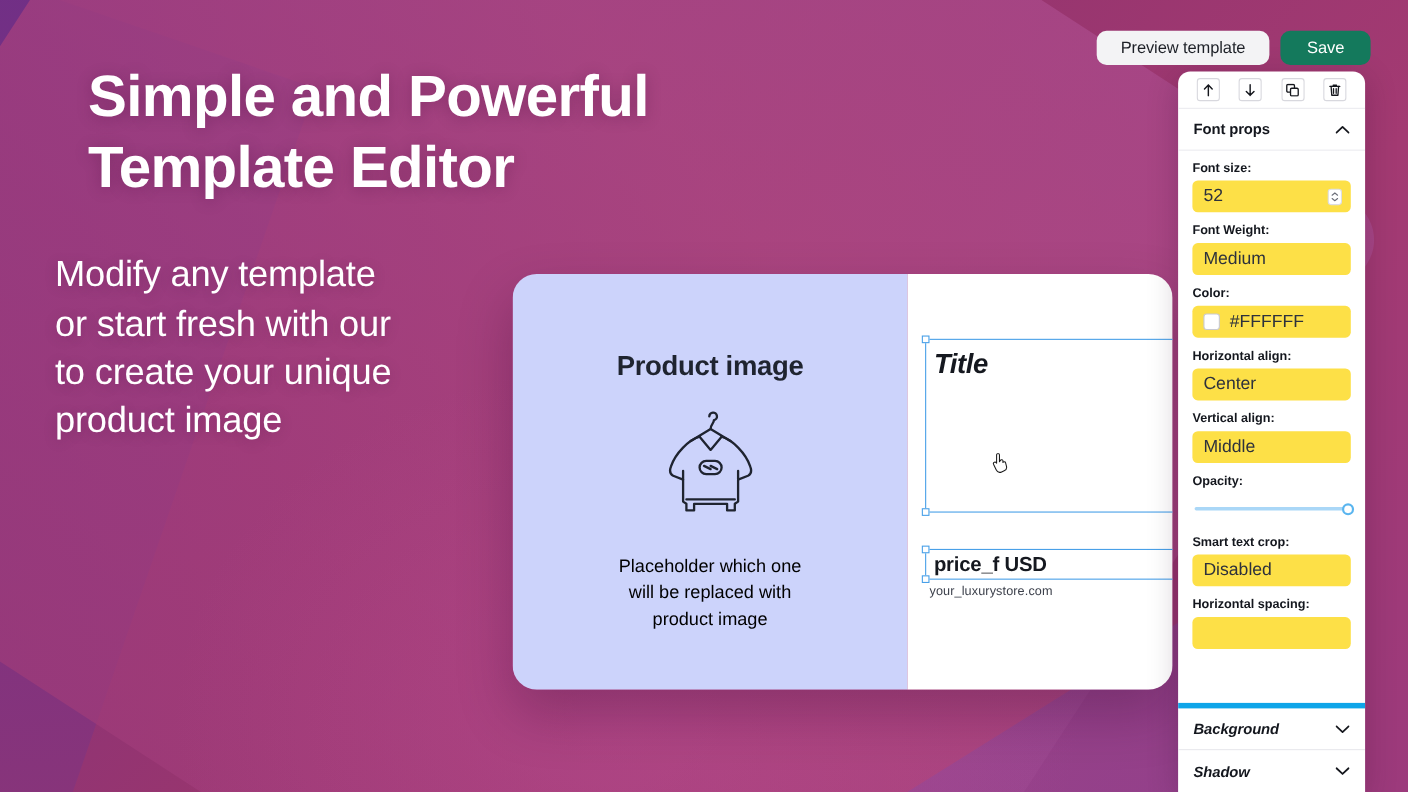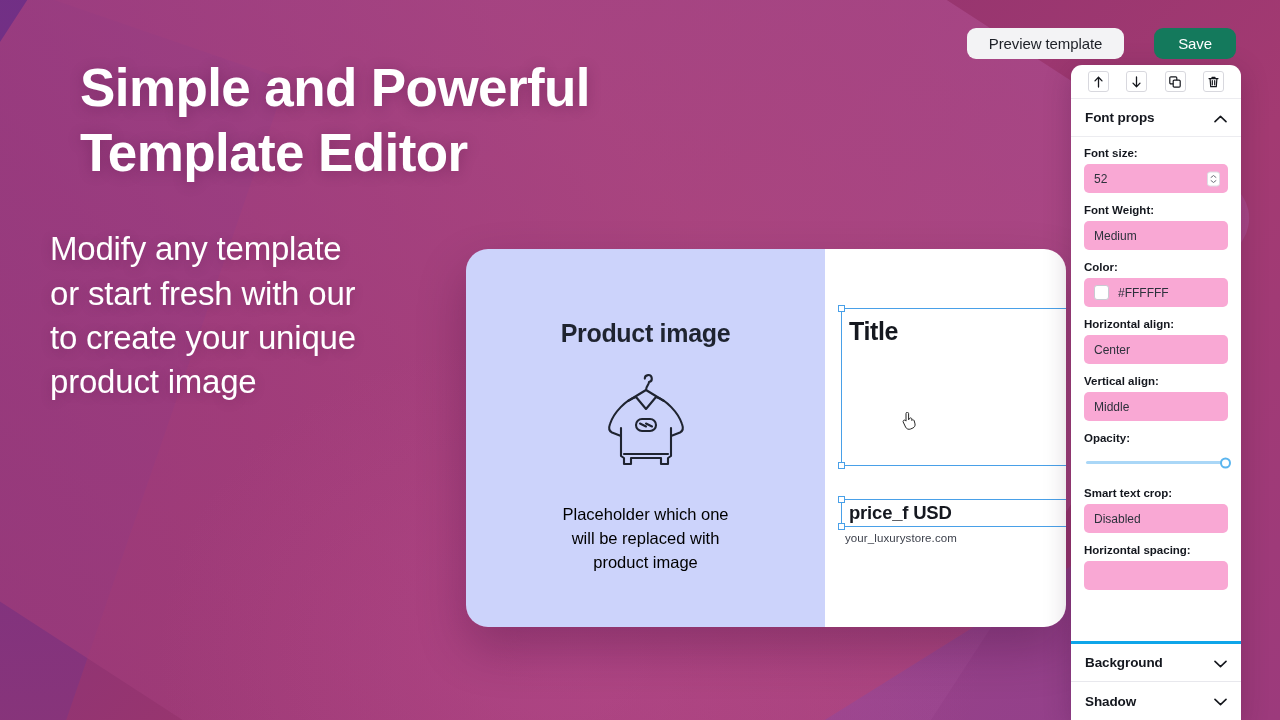--- a/index.html
+++ b/index.html
@@ -77,44 +77,44 @@
   .handle {
     position:absolute; width:7px; height:7px; background:#fff;
     border:1.3px solid #49a0e8;
   }
   .h-tl { left:-4px; top:-4px; }
   .h-bl { left:-4px; bottom:-4px; }
 
   #sel-title { left:16px; top:59px; width:235px; height:158px; }
   #sel-title .lab {
     position:absolute; left:7px; top:8px; font-size:25px;
-    font-weight:bold; color:#15181f; letter-spacing:-.4px;
+    font-weight:bold; color:#15181f; letter-spacing:-.4px;font-style:italic;
   }
   #sel-price { left:16px; top:250px; width:235px; height:28px; }
   #sel-price .lab {
     position:absolute; left:7px; top:2px; font-size:18.5px;
     font-weight:bold; color:#15181f; letter-spacing:-.2px; white-space:nowrap;
   }
   .store-url {
     position:absolute; left:20px; top:283px; font-size:11.5px;
     color:#3b3f4a; letter-spacing:.1px;
   }
   .cursor-hand { position:absolute; left:60px; top:103px; }
 
   
-  #topbtns { position:absolute; right:44px; top:28px; display:flex; z-index:20; }
+  #topbtns { position:absolute; right:34px; top:28px; display:flex; gap:10px; z-index:20; }
   .btn-preview {
     background:#f3f3f5; color:#1d2027; border:none; border-radius:9px;
     font-size:15px; font-family:inherit; padding:0 22px; height:31px;
     cursor:pointer; letter-spacing:-.1px;
   }
   .btn-save {
     background:#14795c; color:#fff; border:none; border-radius:9px;
     font-size:15px; font-family:inherit; padding:0 24px; height:31px;
-    cursor:pointer; letter-spacing:-.1px;margin-left:30px;
+    cursor:pointer; letter-spacing:-.1px;
   }
 
   
   #panel {
     position:absolute; left:1071px; top:65px; width:170px; height:655px;
     background:#fff; border-radius:11px 11px 0 0; z-index:15;
     box-shadow:0 6px 28px rgba(40,5,40,.22);
     display:flex; flex-direction:column; overflow:hidden;
   }
   .panel-toolbar {
@@ -129,23 +129,23 @@
   .panel-head {
     height:38px; display:flex; align-items:center; justify-content:space-between;
     padding:0 14px; border-bottom:1px solid #ececf0; flex:none;
   }
   .panel-head .t { font-size:13.5px; font-weight:bold; color:#14171e; letter-spacing:-.1px; }
 
   .panel-body { flex:1; overflow:hidden; padding:10px 13px 0 13px; }
   .fld { margin-bottom:11px; }
   .fld-lab { font-size:11.5px; font-weight:bold; color:#14171e; margin-bottom:5px; }
   .fld-box {
-    background:#f9a8d4; border-radius:5px; height:27px;
+    background:#fde047; border-radius:5px; height:27px;
     display:flex; align-items:center; padding:0 10px;
-    font-size:12px; color:#2d313c; position:relative; cursor:pointer;
+    font-size:16px; color:#2d313c; position:relative; cursor:pointer;
   }
   .fld-box.wide { height:29px; }
   .spin {
     position:absolute; right:8px; top:50%; transform:translateY(-50%);
     width:13px; height:15px; border:1px solid #dcdde3; border-radius:3px;
     background:#fff; display:flex; flex-direction:column;
     align-items:center; justify-content:center; gap:1px;
   }
   .sw {
     width:15px; height:15px; background:#fff; border:1px solid #c9cad2;
@@ -154,21 +154,21 @@
   .slider-wrap { height:27px; display:flex; align-items:center; padding:0 2px; }
   .slider-track {
     flex:1; height:3.5px; background:#aad7f7; border-radius:2px; position:relative;
   }
   .slider-thumb {
     position:absolute; right:-5px; top:50%; transform:translateY(-50%);
     width:11px; height:11px; border-radius:50%;
     background:#fff; border:2px solid #5ab5ef; cursor:pointer;
   }
 
-  .accordion { flex:none; border-top:3px solid #0ea5e9; }
+  .accordion { flex:none; border-top:5px solid #0ea5e9;font-style:italic; }
   .acc-row {
     height:38px; display:flex; align-items:center; justify-content:space-between;
     padding:0 14px; border-bottom:1px solid #e8e8ed; cursor:pointer;
   }
   .acc-row:last-child { border-bottom:none; }
   .acc-row .t { font-size:13.5px; font-weight:bold; color:#14171e; letter-spacing:-.1px; }
 </style>
 </head>
 <body>
 

